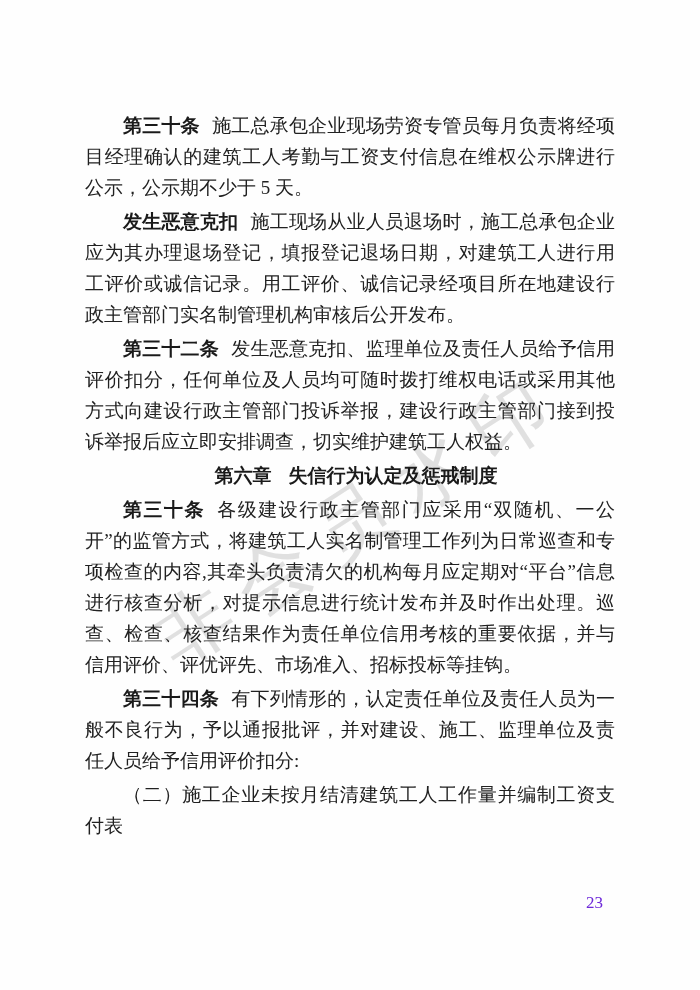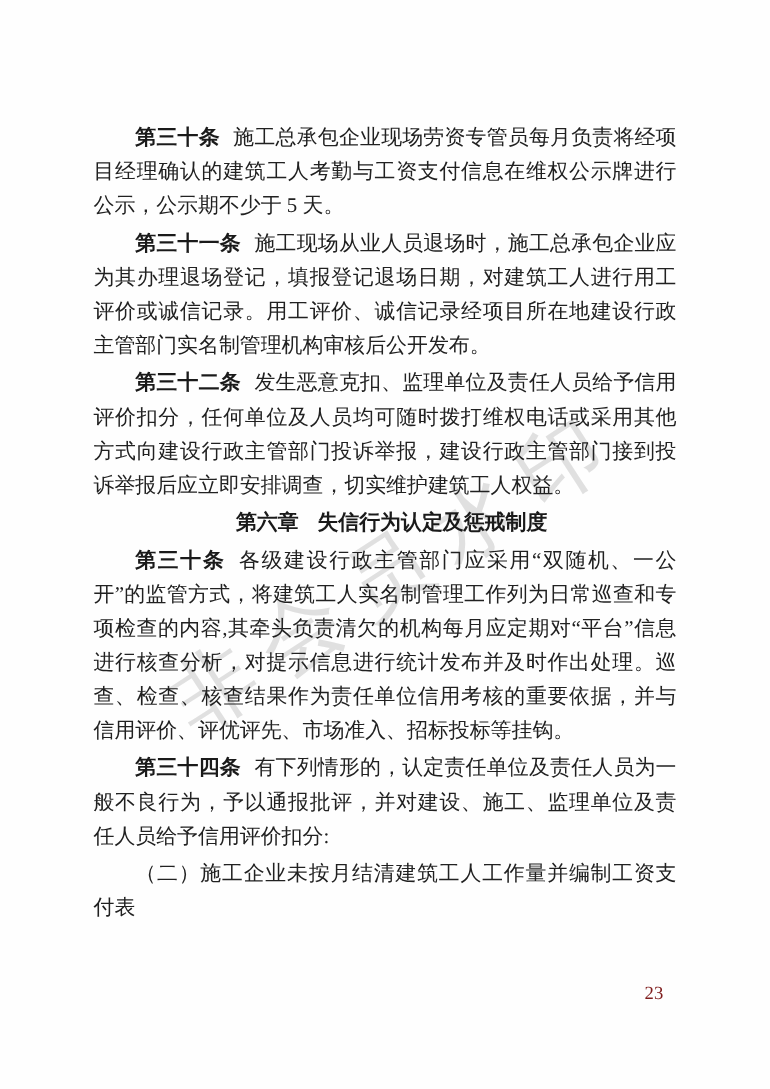--- a/index.html
+++ b/index.html
@@ -68,36 +68,36 @@
     font-family: "Liberation Sans", sans-serif;
     color: #1a1a1a;
   }
   .ch-label { margin-right: 0.9em; }
   .page-number {
     position: absolute;
     left: 586px;
     top: 893px;
     z-index: 1;
     font-size: 17px;
-    color: #7f1d1d;
+    color: #6d28d9;
     font-family: "Liberation Serif", serif;
   }
 </style>
 </head>
 <body>
 
 <div class="page">
 
   <div class="watermark">非会员水印</div>
 
   <div class="content">
 
     <p class="para"><span class="art-label">第三十条</span><span>施工总承包企业现场劳资专管员每月负责将经项目经理确认的建筑工人考勤与工资支付信息在维权公示牌进行公示，公示期不少于 5 天。</span></p>
 
-    <p class="para"><span class="art-label">第三十一条</span><span>施工现场从业人员退场时，施工总承包企业应为其办理退场登记，填报登记退场日期，对建筑工人进行用工评价或诚信记录。用工评价、诚信记录经项目所在地建设行政主管部门实名制管理机构审核后公开发布。</span></p>
+    <p class="para"><span class="art-label">发生恶意克扣</span><span>施工现场从业人员退场时，施工总承包企业应为其办理退场登记，填报登记退场日期，对建筑工人进行用工评价或诚信记录。用工评价、诚信记录经项目所在地建设行政主管部门实名制管理机构审核后公开发布。</span></p>
 
     <p class="para"><span class="art-label">第三十二条</span><span>发生恶意克扣、监理单位及责任人员给予信用评价扣分，任何单位及人员均可随时拨打维权电话或采用其他方式向建设行政主管部门投诉举报，建设行政主管部门接到投诉举报后应立即安排调查，切实维护建筑工人权益。</span></p>
 
     <h2 class="chapter"><span class="ch-label">第六章</span><span>失信行为认定及惩戒制度</span></h2>
 
     <p class="para"><span class="art-label">第三十条</span><span>各级建设行政主管部门应采用“双随机、一公开”的监管方式，将建筑工人实名制管理工作列为日常巡查和专项检查的内容,其牵头负责清欠的机构每月应定期对“平台”信息进行核查分析，对提示信息进行统计发布并及时作出处理。巡查、检查、核查结果作为责任单位信用考核的重要依据，并与信用评价、评优评先、市场准入、招标投标等挂钩。</span></p>
 
     <p class="para"><span class="art-label">第三十四条</span><span>有下列情形的，认定责任单位及责任人员为一般不良行为，予以通报批评，并对建设、施工、监理单位及责任人员给予信用评价扣分:</span></p>
 
 

